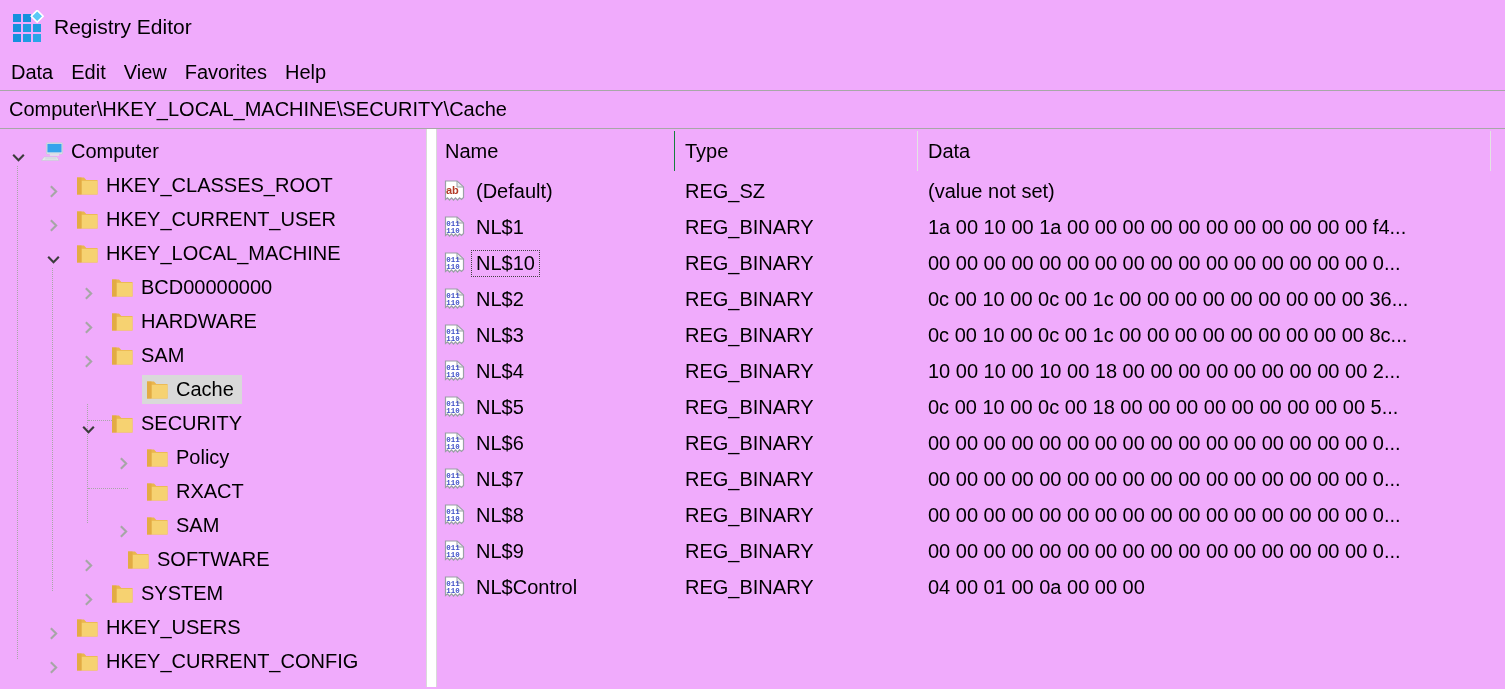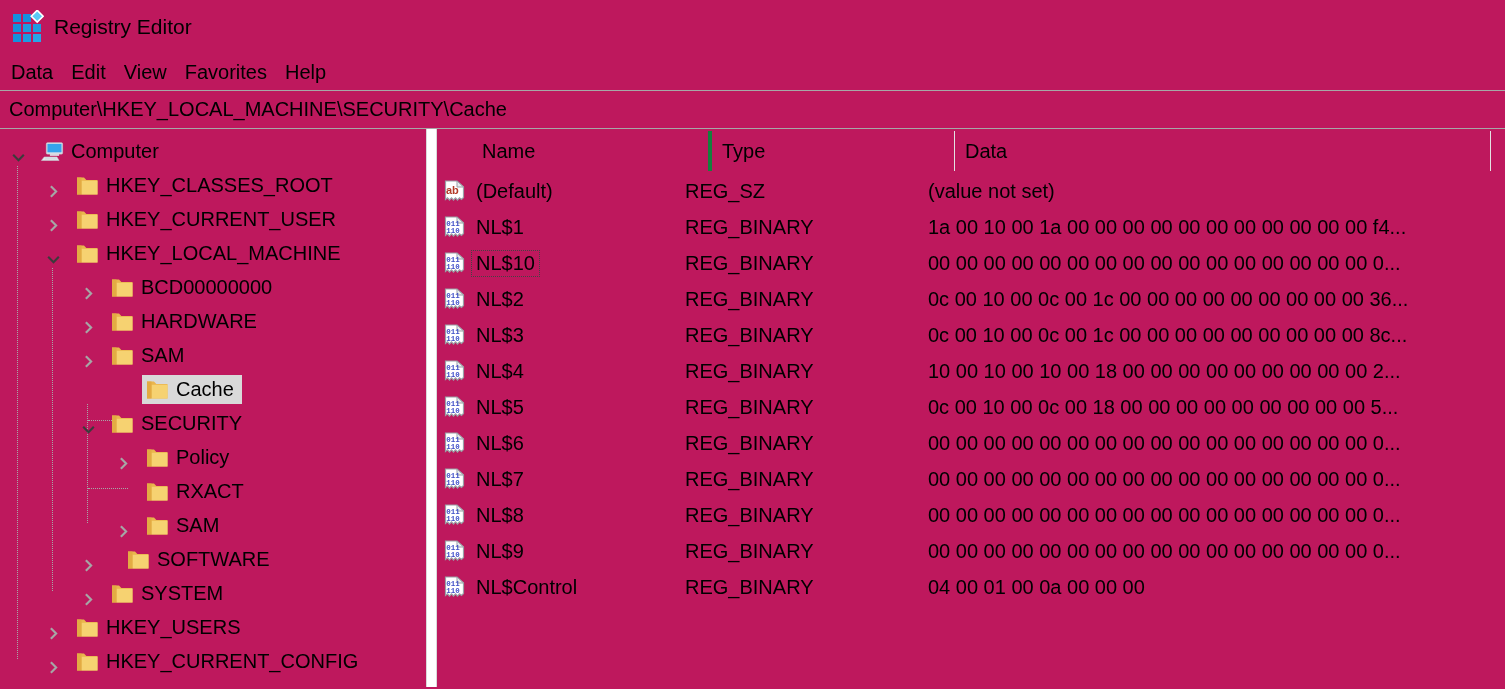--- a/index.html
+++ b/index.html
@@ -1,18 +1,18 @@
 <!DOCTYPE html>
 <html><head>
 <meta charset="utf-8">
 <style>
   * { margin:0; padding:0; box-sizing:border-box; }
   html,body { width:1505px; height:689px; background:#fff; overflow:hidden;
               font-family:"Liberation Sans", sans-serif; color:#1a1a1a; }
-  .window { width:1505px; height:689px; background:#be185d; position:relative; }
+  .window { width:1505px; height:689px; background:#f0abfc; position:relative; }
 
   
   .titlebar { height:54px; display:flex; align-items:center; padding-left:10px; }
   .titlebar .app-icon { width:34px; height:34px; margin-right:10px; flex:0 0 auto; }
   .title-text { font-size:21px; color:#000; }
 
   
   .menubar { height:37px; display:flex; align-items:center; padding-left:2px;
              border-bottom:1px solid #a7a7a7; }
   .menu-item { font-size:20px; padding:4px 9px; color:#000; cursor:default; }
@@ -39,21 +39,21 @@
   .row-content { display:inline-flex; align-items:center; padding:3px 8px 3px 3px; }
   .row-content.selected { background:#d9d9d9; }
   .tree-label { font-size:20px; margin-left:7px; color:#000; }
 
   .guide { position:absolute; border-left:1px dotted #a8a8a8; width:0; }
   .guide-h { position:absolute; border-top:1px dotted #a8a8a8; height:0; }
 
   
   .list-header { height:44px; display:flex; align-items:center; position:relative; }
   .hcell { font-size:20px; color:#000; height:40px; display:flex; align-items:center; }
-  .hcell.c-name { width:232px; border-right:4px solid #15803d; padding-left:2px;margin-left:37px; }
+  .hcell.c-name { width:232px; border-right:1px solid #15803d; padding-left:2px; }
   .hcell.c-type { width:243px; border-right:1px solid #e3e3e3; padding-left:10px; }
   .hcell.c-data { flex:1; padding-left:10px; border-right:1px solid #e3e3e3; margin-right:14px; }
 
   .list-row { height:36px; display:flex; align-items:center;justify-content:center; }
   .cell { white-space:nowrap; overflow:hidden; font-size:20px; color:#000; }
   .cell.c-name { width:232px; display:flex; align-items:center; flex:0 0 auto; }
   .cell.c-type { width:243px; padding-left:10px; flex:0 0 auto; }
   .cell.c-data { flex:1; padding-left:10px; }
   .value-icon { width:23px; height:24px; flex:0 0 auto; margin-right:5px; }
   .value-icon svg { width:23px; height:24px; }

